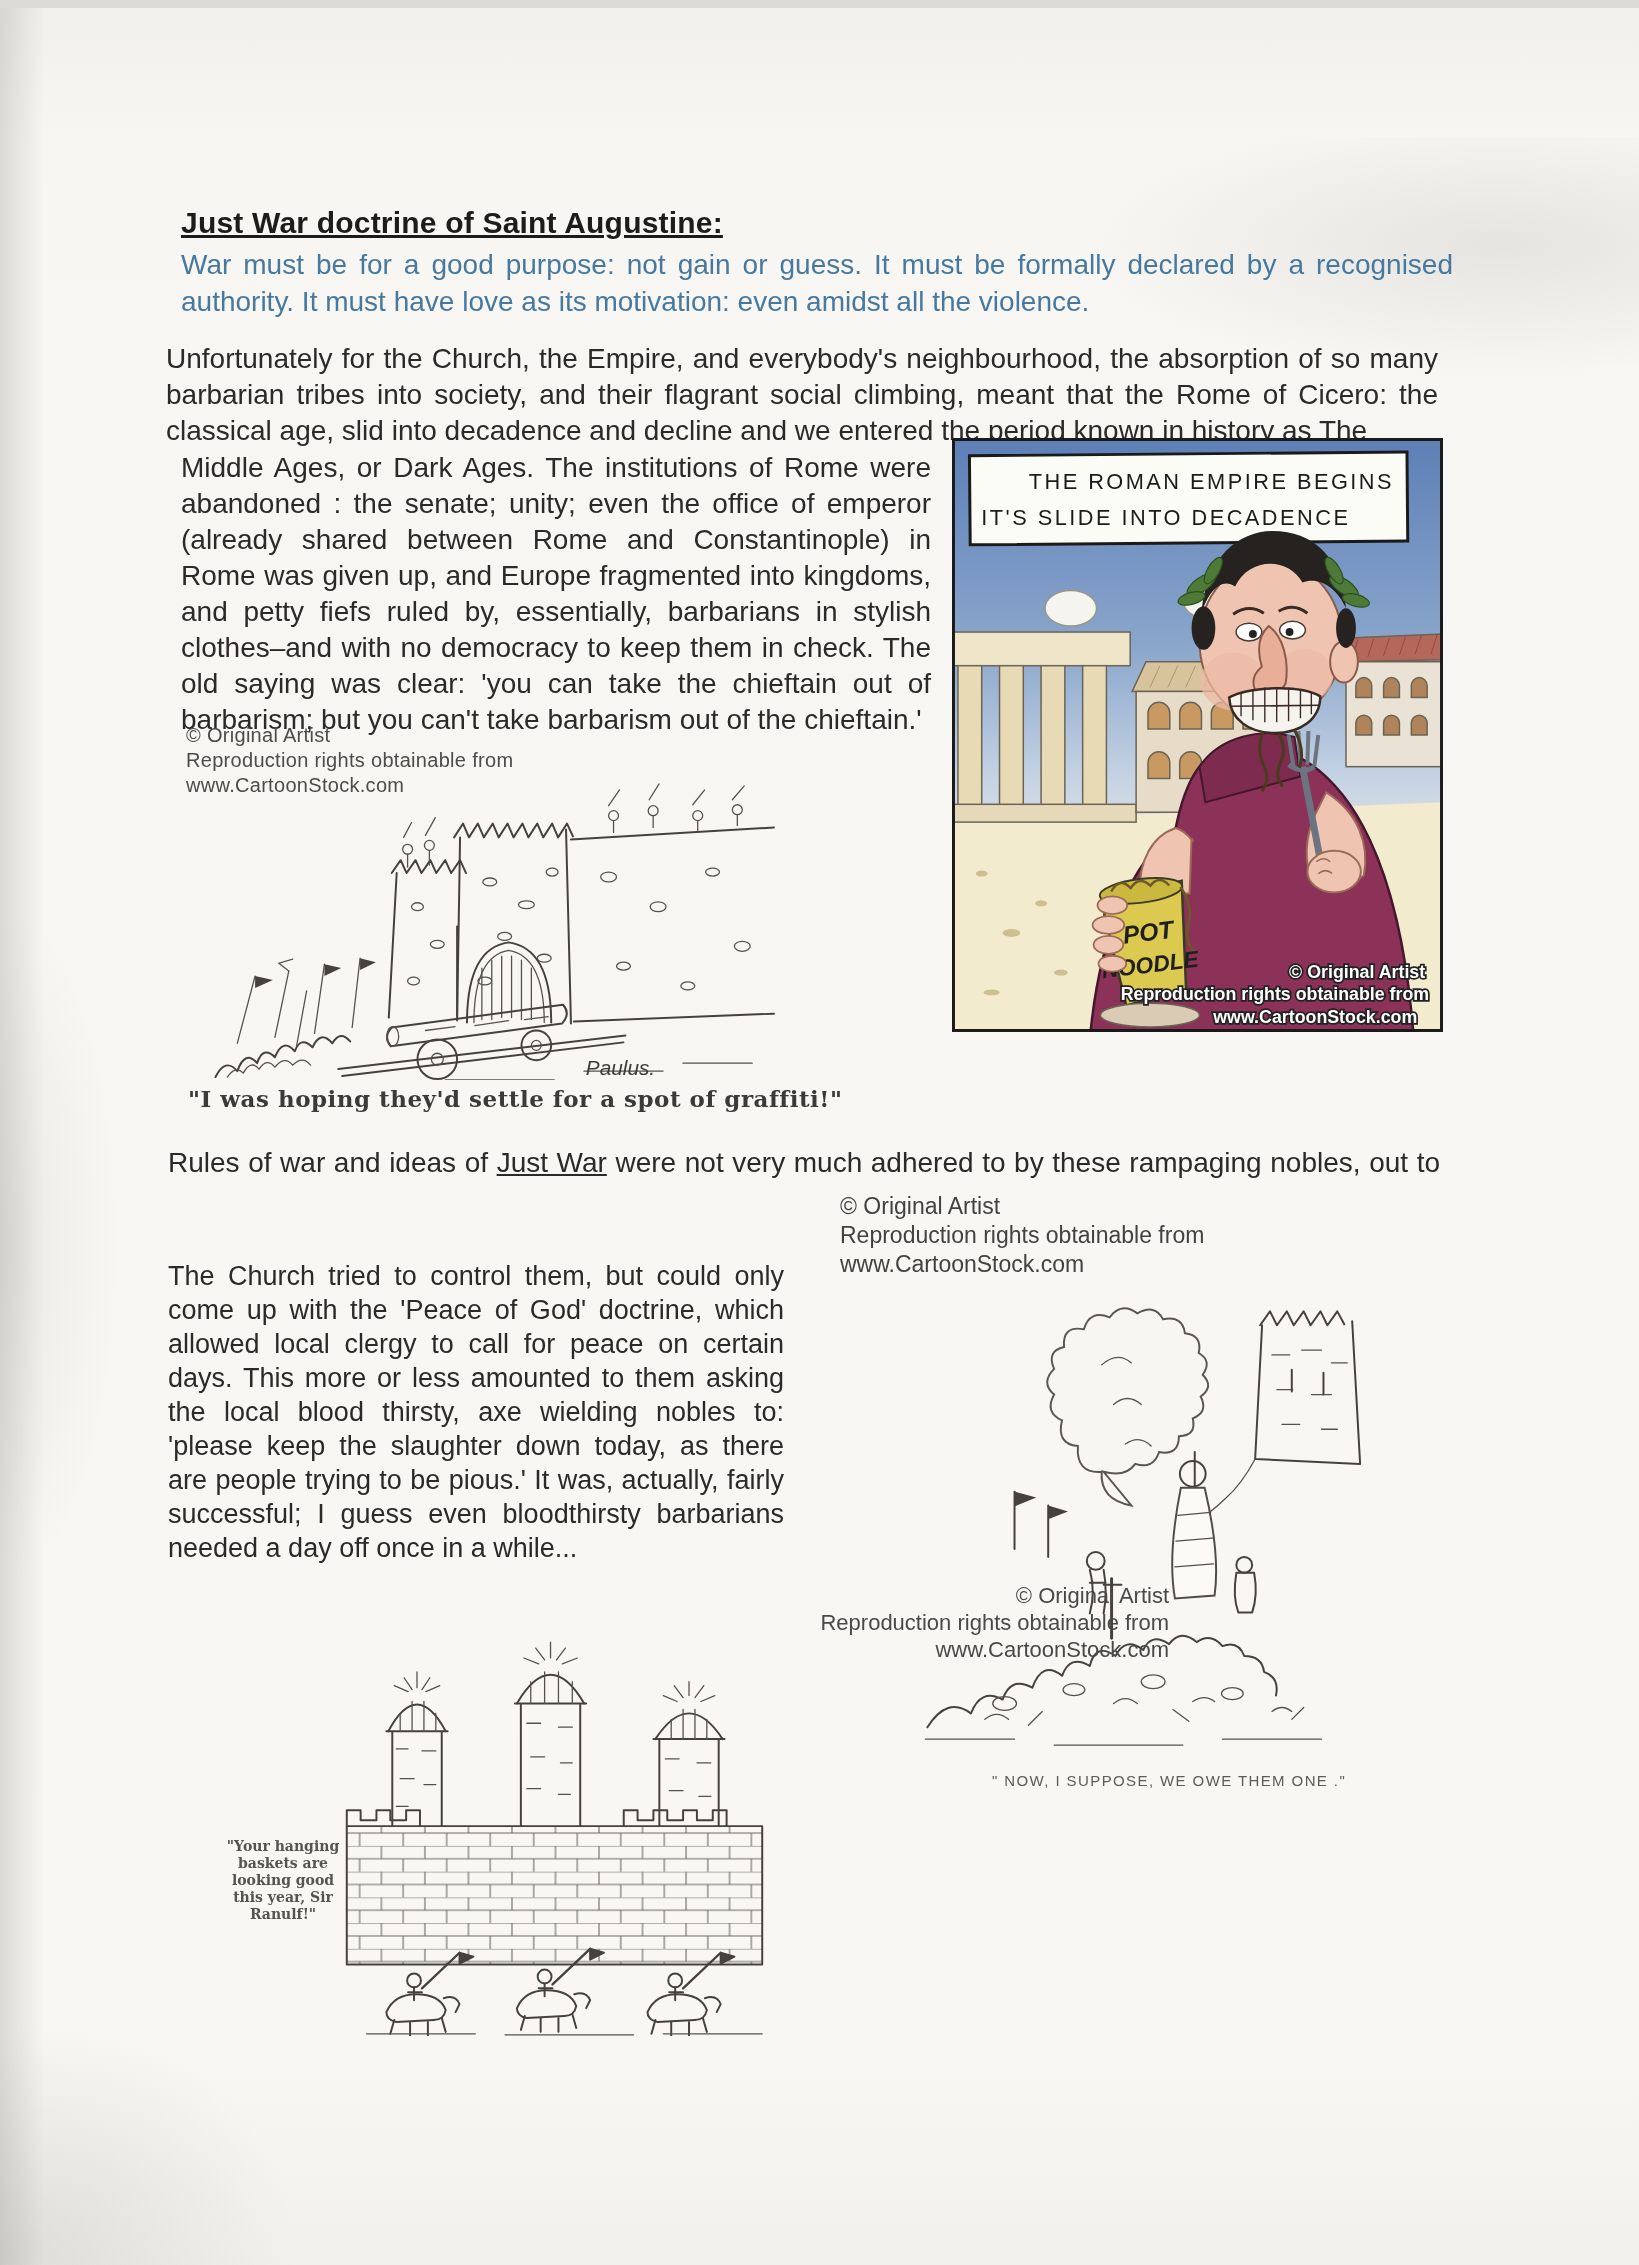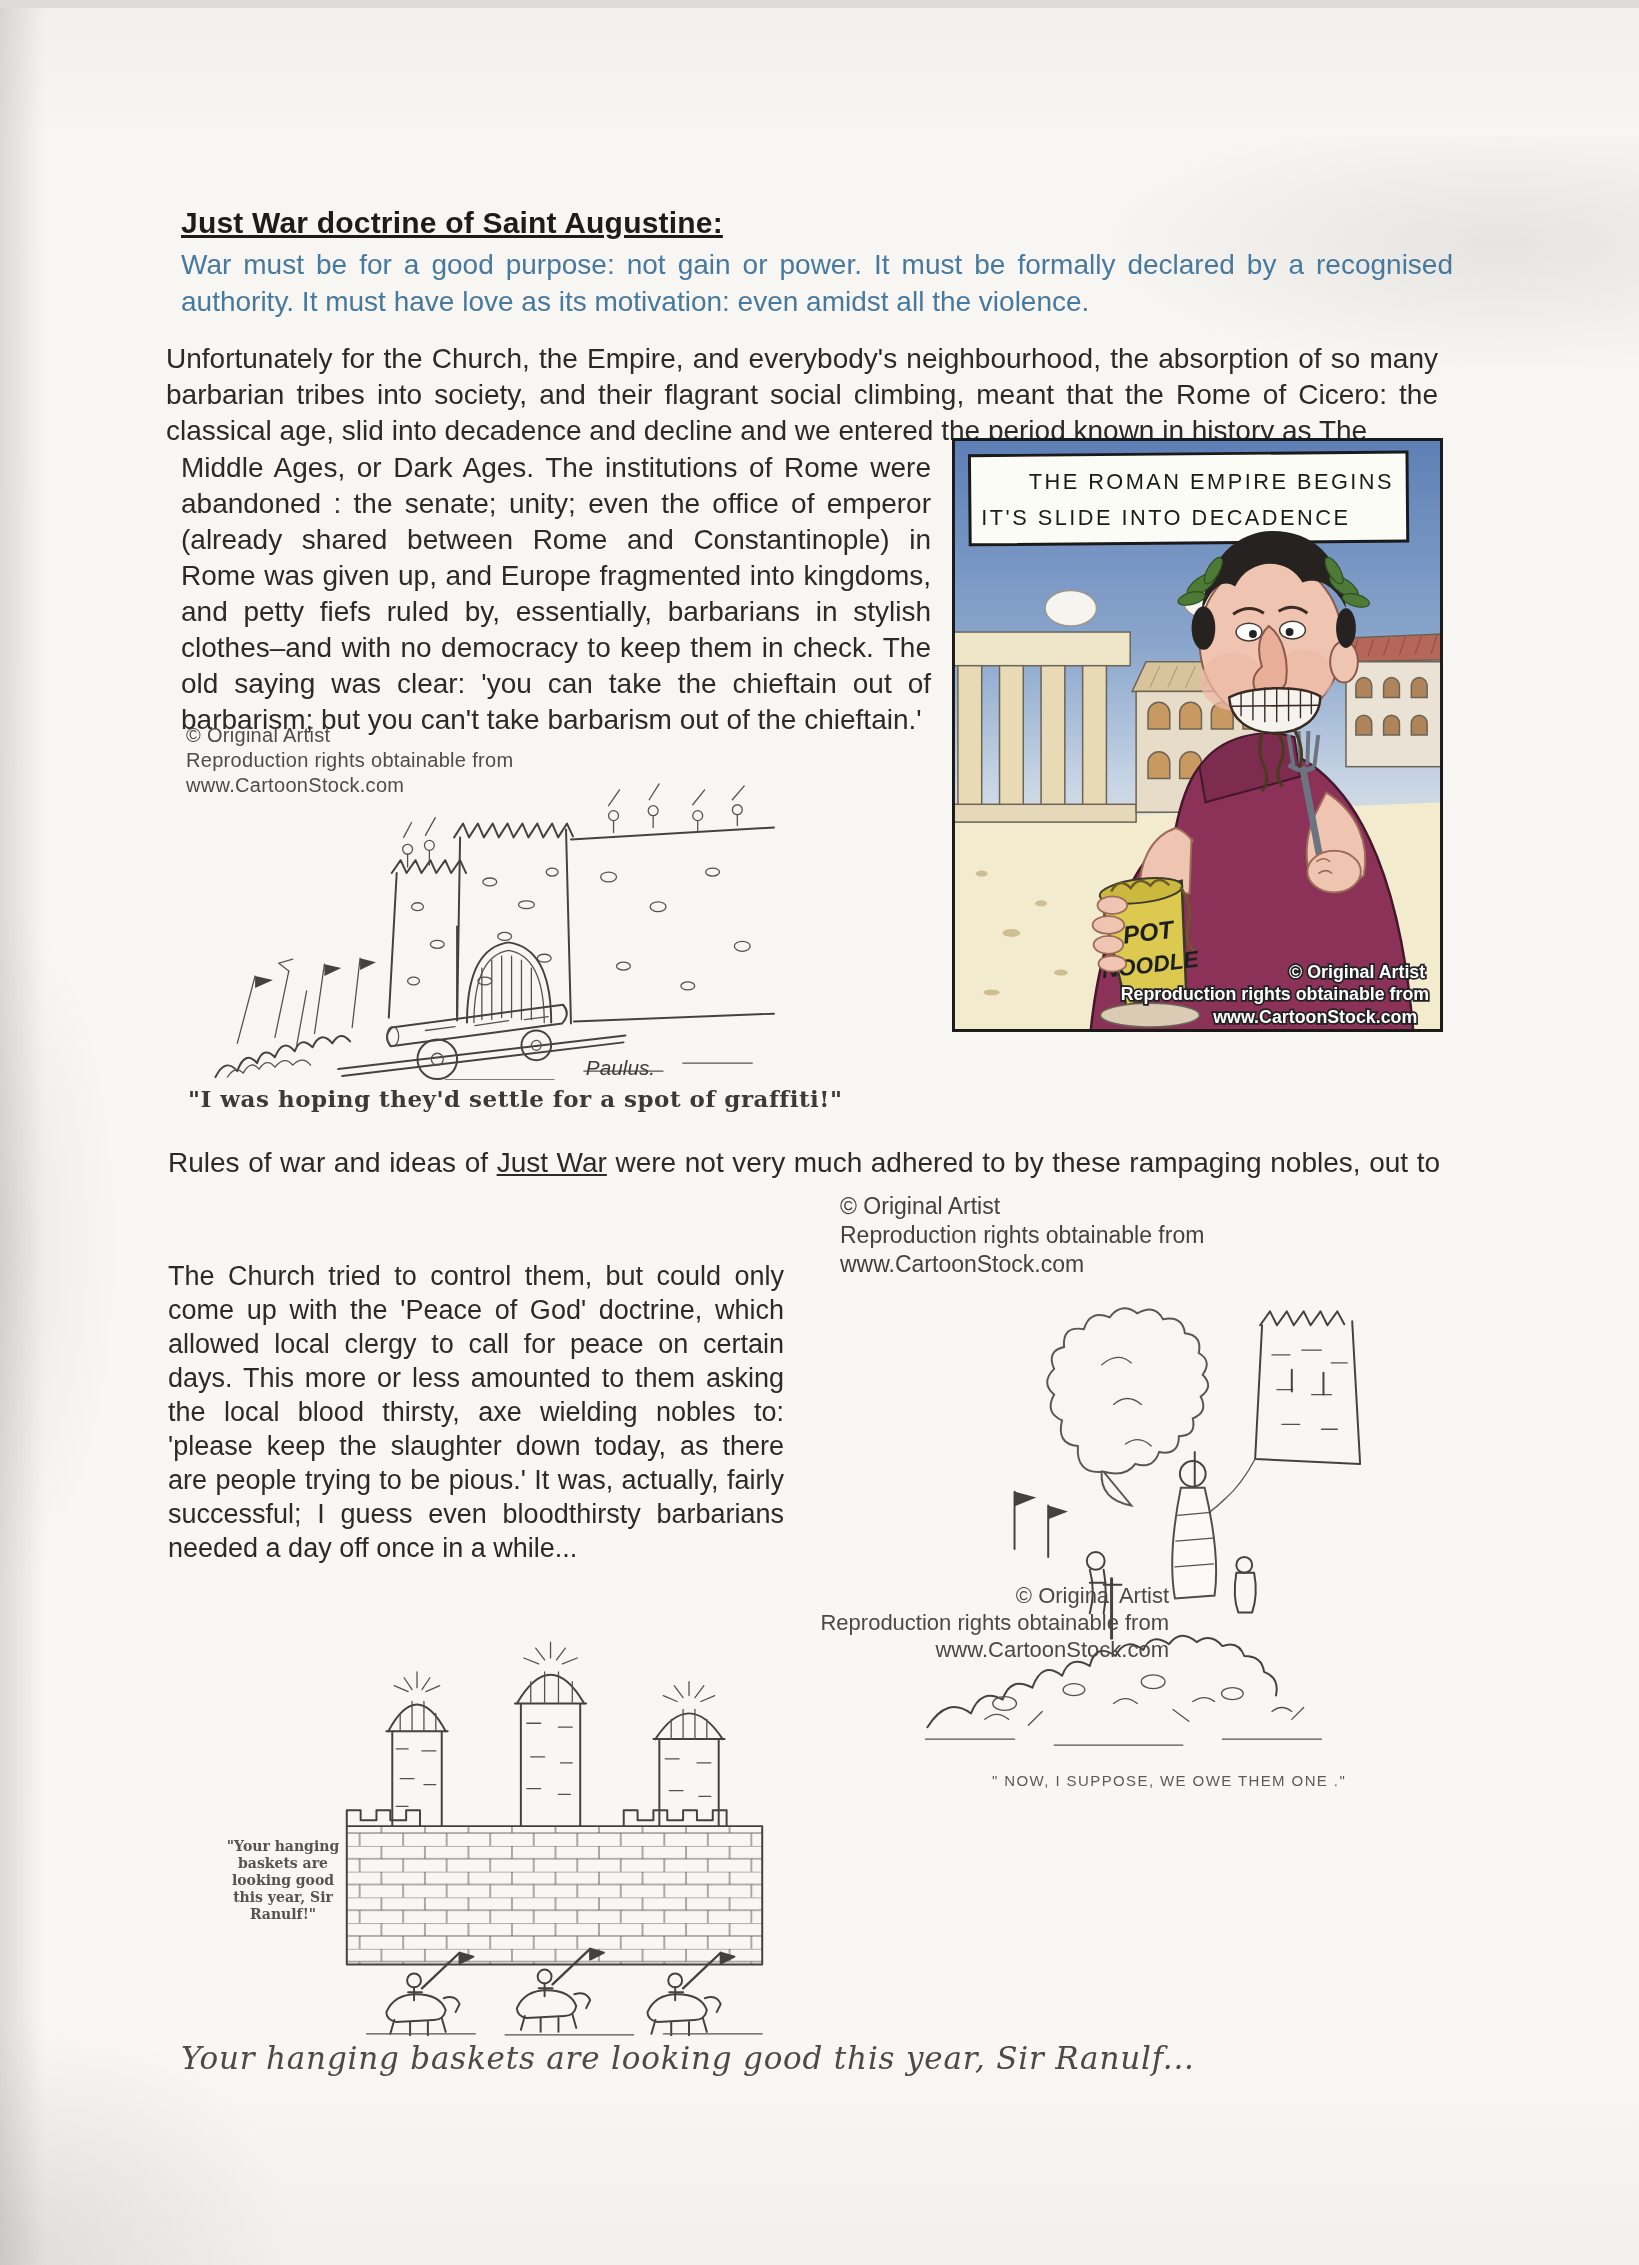--- a/index.html
+++ b/index.html
@@ -43,21 +43,21 @@
 
 <div class="page">
 
   <div class="shade shade-left"></div>
   <div class="shade shade-topright"></div>
   <div class="shade shade-bottomleft"></div>
   <div class="shade shade-midleft"></div>
 
   <div class="abs heading" style="left:181px; top:198px;">Just War doctrine of Saint Augustine:</div>
 
-  <div class="abs doctrine" style="left:181px; top:238px;">War must be for a good purpose: not gain or power. It must be formally declared by a recognised authority. It must have love as its motivation: even amidst all the violence.</div>
+  <div class="abs doctrine" style="left:181px; top:238px;">War must be for a good purpose: not gain or guess. It must be formally declared by a recognised authority. It must have love as its motivation: even amidst all the violence.</div>
 
   <div class="abs bodytext" style="left:166px; top:333px; width:1272px;">Unfortunately for the Church, the Empire, and everybody's neighbourhood, the absorption of so many barbarian tribes into society, and their flagrant social climbing, meant that the Rome of Cicero: the classical age, slid into decadence and decline and we entered the period known in history as The</div>
 
   <div class="abs bodytext" style="left:181px; top:442px; width:750px;">Middle Ages, or Dark Ages. The institutions of Rome were abandoned : the senate; unity; even the office of emperor (already shared between Rome and Constantinople) in Rome was given up, and Europe fragmented into kingdoms, and petty fiefs ruled by, essentially, barbarians in stylish clothes–and with no democracy to keep them in check. The old saying was clear: 'you can take the chieftain out of barbarism; but you can't take barbarism out of the chieftain.'</div>
 
   <div class="abs copyright" style="left:186px; top:715px; z-index:3;">
     <div>© Original Artist</div>
     <div>Reproduction rights obtainable from</div>
     <div>www.CartoonStock.com</div>
   </div>
@@ -431,16 +431,15 @@
           <path d="M360,352 L398,316" stroke-width="2.4"></path>
             <path d="M398,316 l14,4 l-14,7 Z" fill="#45423e"></path>
         </g>
       </g>
       <path class="sketch-thin" d="M40,398 h110 M180,399 h130 M340,398 h100"></path>
     </svg>
   </div>
 
   <div class="abs tiny-caption" style="left:216px; top:1830px;">"Your hanging baskets are looking good this year, Sir Ranulf!"</div>
 
-  <div class="abs handwritten" style="left:181px; top:2032px;">Your hanging baskets are looking good this year, Sir Ranulf...</div>
 
 </div>
 
 
 </body></html>

